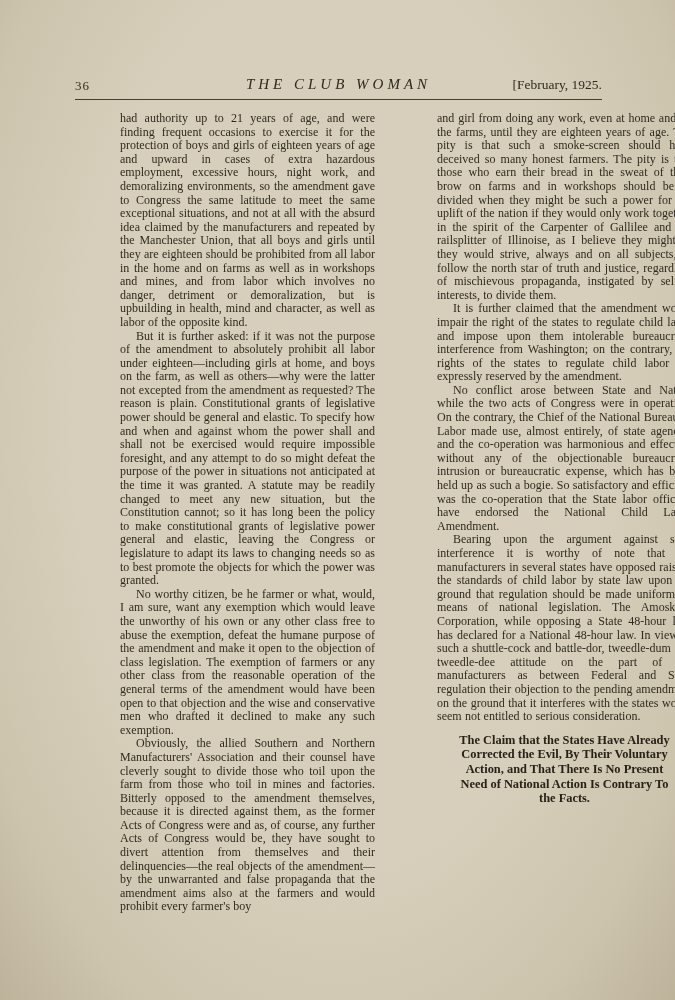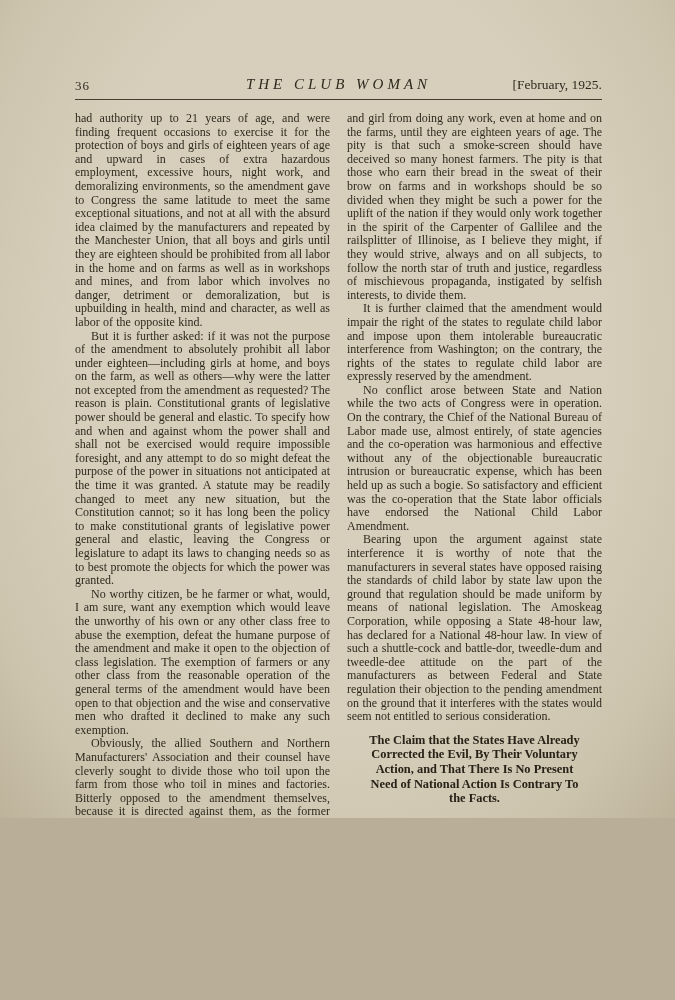--- a/index.html
+++ b/index.html
@@ -4,21 +4,21 @@
 <style>
   html, body { margin: 0; padding: 0; }
   body {
     width: 675px; height: 1000px;
     background: #b9af99;
     overflow: hidden;
     font-family: "Liberation Serif", "DejaVu Serif", serif;
   }
   .page {
     position: relative;
-    width: 675px; height: 818px;
+    width: 675px; height: 1000px;
     background: radial-gradient(ellipse at 50% 42%, #d7cfbb 55%, #cdc4ae 82%, #bdb39b 100%);
     color: #2f2a1f;
     overflow: hidden;
   }
   .content {
     position: absolute;
     left: 75px; top: 76px;
     width: 527px;
   }
   .header {
@@ -49,20 +49,21 @@
     margin-top: 3px;
     margin-bottom: 12px;
   }
   .columns {
     display: flex;
     gap: 17px;
   }
   .col {
     width: 255px;
     flex: 0 0 255px;
+    margin-left: 45px;
   }
   .para {
     margin: 0;
     font-size: 12px;
     line-height: 13.6px;
     text-align: justify;
     text-indent: 16px;
     word-spacing: 0.3px;
   }
   .para.noindent { text-indent: 0; }

